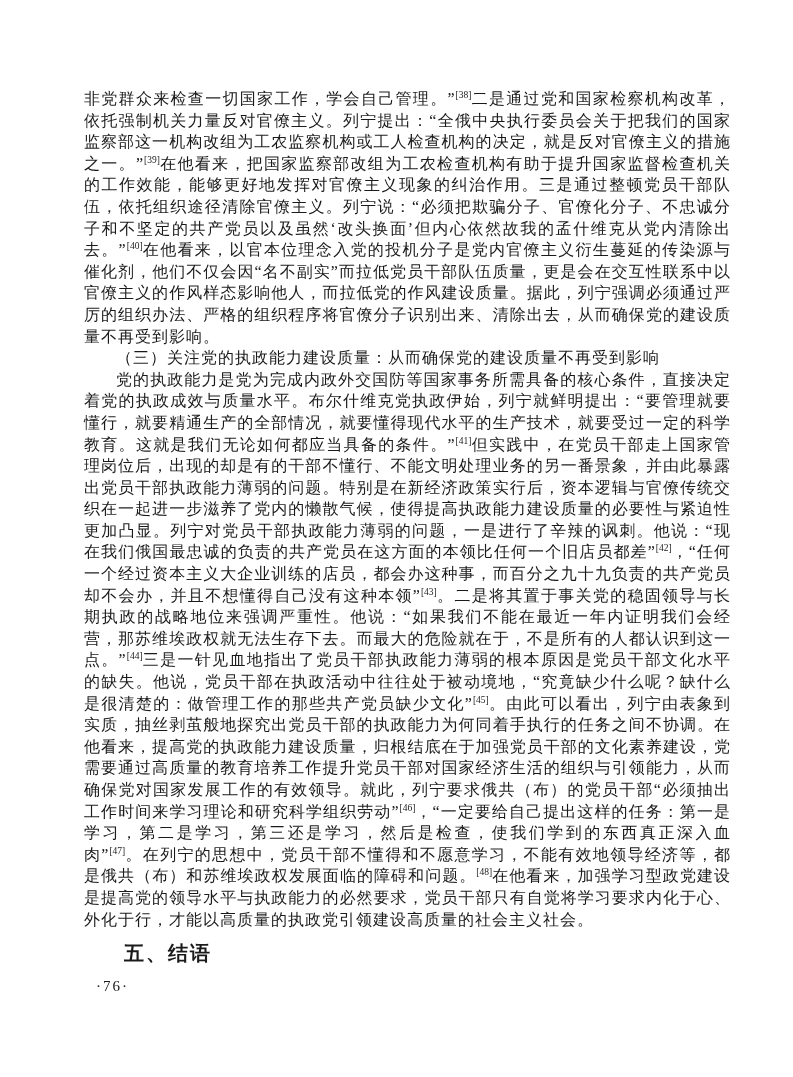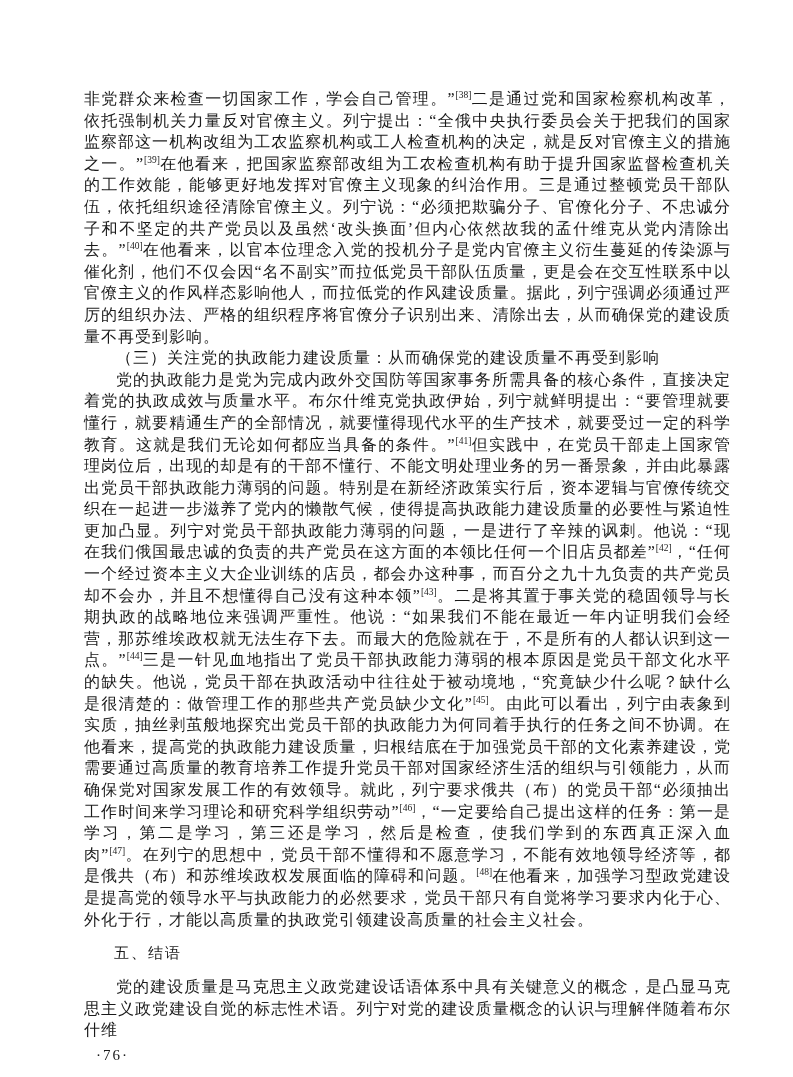--- a/index.html
+++ b/index.html
@@ -35,23 +35,23 @@
     text-indent: 2em;
   }
   sup.ref {
     font-size: 9.5px;
     line-height: 0;
     letter-spacing: 0;
     vertical-align: 6px;
   }
   .section-heading {
     margin: 12px 0 12px 0;
-    font-size: 15px;
+    font-size: 20px;
     line-height: 22px;
-    font-weight: normal;
+    font-weight: bold;
     text-indent: 2em;
     letter-spacing: 2px;
     font-family: "Liberation Sans", "DejaVu Sans", sans-serif;
   }
   .page-number {
     margin-top: 4px;
     padding-left: 12px;
     font-size: 15px;
     line-height: 21px;
     letter-spacing: 2px;
@@ -64,18 +64,17 @@
   <div class="text-column">
 
     <p class="body">非党群众来检查一切国家工作，学会自己管理。”<sup class="ref">[38]</sup>二是通过党和国家检察机构改革，依托强制机关力量反对官僚主义。列宁提出：“全俄中央执行委员会关于把我们的国家监察部这一机构改组为工农监察机构或工人检查机构的决定，就是反对官僚主义的措施之一。”<sup class="ref">[39]</sup>在他看来，把国家监察部改组为工农检查机构有助于提升国家监督检查机关的工作效能，能够更好地发挥对官僚主义现象的纠治作用。三是通过整顿党员干部队伍，依托组织途径清除官僚主义。列宁说：“必须把欺骗分子、官僚化分子、不忠诚分子和不坚定的共产党员以及虽然‘改头换面’但内心依然故我的孟什维克从党内清除出去。”<sup class="ref">[40]</sup>在他看来，以官本位理念入党的投机分子是党内官僚主义衍生蔓延的传染源与催化剂，他们不仅会因“名不副实”而拉低党员干部队伍质量，更是会在交互性联系中以官僚主义的作风样态影响他人，而拉低党的作风建设质量。据此，列宁强调必须通过严厉的组织办法、严格的组织程序将官僚分子识别出来、清除出去，从而确保党的建设质量不再受到影响。</p>
 
     <p class="body indent">（三）关注党的执政能力建设质量：从而确保党的建设质量不再受到影响</p>
 
     <p class="body indent">党的执政能力是党为完成内政外交国防等国家事务所需具备的核心条件，直接决定着党的执政成效与质量水平。布尔什维克党执政伊始，列宁就鲜明提出：“要管理就要懂行，就要精通生产的全部情况，就要懂得现代水平的生产技术，就要受过一定的科学教育。这就是我们无论如何都应当具备的条件。”<sup class="ref">[41]</sup>但实践中，在党员干部走上国家管理岗位后，出现的却是有的干部不懂行、不能文明处理业务的另一番景象，并由此暴露出党员干部执政能力薄弱的问题。特别是在新经济政策实行后，资本逻辑与官僚传统交织在一起进一步滋养了党内的懒散气候，使得提高执政能力建设质量的必要性与紧迫性更加凸显。列宁对党员干部执政能力薄弱的问题，一是进行了辛辣的讽刺。他说：“现在我们俄国最忠诚的负责的共产党员在这方面的本领比任何一个旧店员都差”<sup class="ref">[42]</sup>，“任何一个经过资本主义大企业训练的店员，都会办这种事，而百分之九十九负责的共产党员却不会办，并且不想懂得自己没有这种本领”<sup class="ref">[43]</sup>。二是将其置于事关党的稳固领导与长期执政的战略地位来强调严重性。他说：“如果我们不能在最近一年内证明我们会经营，那苏维埃政权就无法生存下去。而最大的危险就在于，不是所有的人都认识到这一点。”<sup class="ref">[44]</sup>三是一针见血地指出了党员干部执政能力薄弱的根本原因是党员干部文化水平的缺失。他说，党员干部在执政活动中往往处于被动境地，“究竟缺少什么呢？缺什么是很清楚的：做管理工作的那些共产党员缺少文化”<sup class="ref">[45]</sup>。由此可以看出，列宁由表象到实质，抽丝剥茧般地探究出党员干部的执政能力为何同着手执行的任务之间不协调。在他看来，提高党的执政能力建设质量，归根结底在于加强党员干部的文化素养建设，党需要通过高质量的教育培养工作提升党员干部对国家经济生活的组织与引领能力，从而确保党对国家发展工作的有效领导。就此，列宁要求俄共（布）的党员干部“必须抽出工作时间来学习理论和研究科学组织劳动”<sup class="ref">[46]</sup>，“一定要给自己提出这样的任务：第一是学习，第二是学习，第三还是学习，然后是检查，使我们学到的东西真正深入血肉”<sup class="ref">[47]</sup>。在列宁的思想中，党员干部不懂得和不愿意学习，不能有效地领导经济等，都是俄共（布）和苏维埃政权发展面临的障碍和问题。<sup class="ref">[48]</sup>在他看来，加强学习型政党建设是提高党的领导水平与执政能力的必然要求，党员干部只有自觉将学习要求内化于心、外化于行，才能以高质量的执政党引领建设高质量的社会主义社会。</p>
 
     <div class="section-heading">五、结语</div>
 
-    <p class="body indent">党的建设质量是马克思主义政党建设话语体系中具有关键意义的概念，是凸显马克思主义政党建设自觉的标志性术语。列宁对党的建设质量概念的认识与理解伴随着布尔什维</p>
 
     <div class="page-number">·76·</div>
 
   </div>
 </div>
 
 </body></html>

